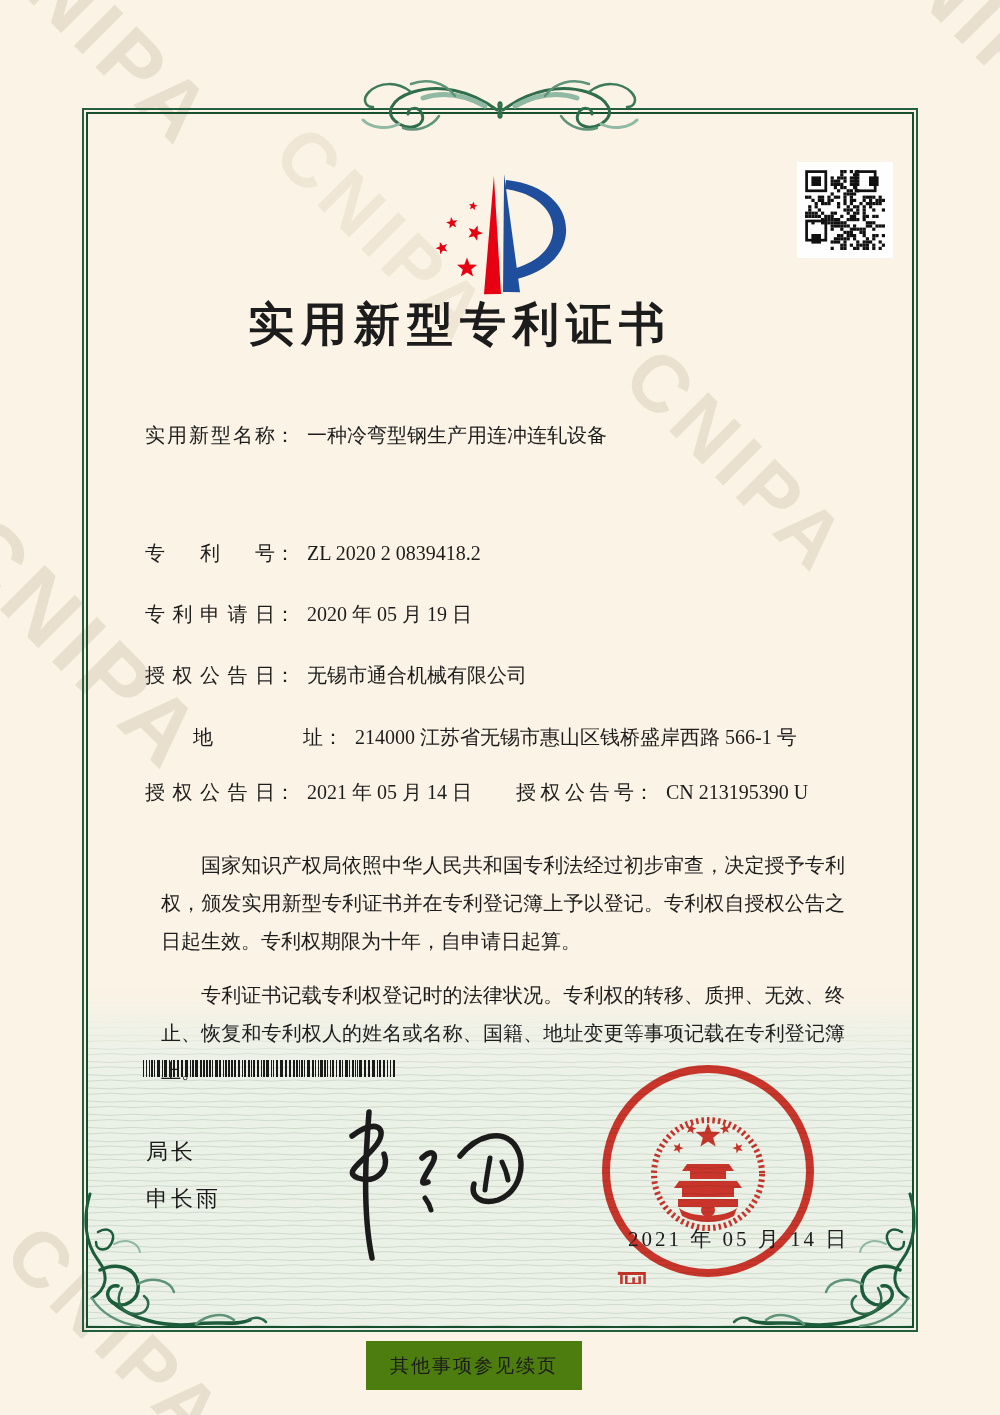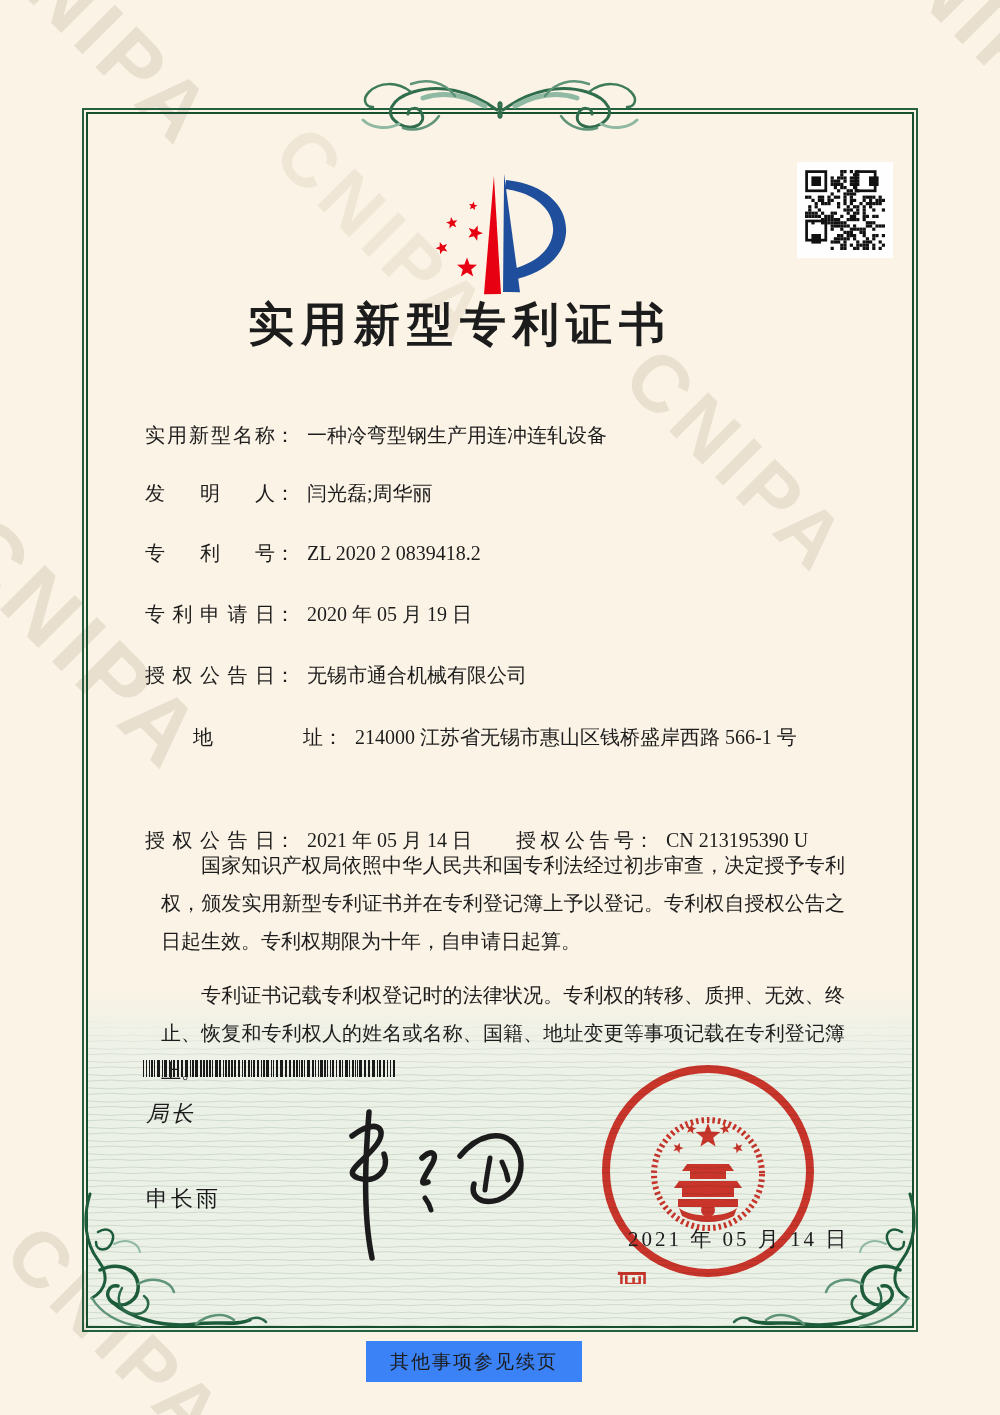--- a/index.html
+++ b/index.html
@@ -43,22 +43,22 @@
   .paras{position:absolute; left:145px; top:830px; width:716px; z-index:3;
     font-size:20px; line-height:38px; text-align:justify;}
   .paras p{margin:16px; text-indent:2em;}
   .barcode{position:absolute; left:143px; top:1060px; z-index:3;}
   .officer{position:absolute; left:146px; z-index:3; font-size:22px; letter-spacing:3px;}
   .sig{position:absolute; left:292px; top:1100px; z-index:3;}
   .seal{position:absolute; left:595px; top:1058px; z-index:3; mix-blend-mode:multiply;}
   .seal-date{position:absolute; left:628px; top:1225px; z-index:4; font-size:21px; letter-spacing:3px;}
   .page-info{position:absolute; left:0; top:1294px; width:956px; text-align:center; font-size:18px; z-index:4; letter-spacing:2px;}
   .cont-note{
-    position:absolute; left:366px; top:1341px; width:216px; height:41px; z-index:3;
-    background:#3b82f6; display:flex; align-items:center; justify-content:center;
+    position:absolute; left:366px; top:1341px; width:216px; height:49px; z-index:3;
+    background:#4d7c0f; display:flex; align-items:center; justify-content:center;
     font-size:19px; letter-spacing:2px;
   }
   .flourish{position:absolute; z-index:5;}
 </style>
 </head>
 <body>
 
 <div class="page">
 
   <div class="wm" style="left:-48px; top:-20px; font-size:84px;">CNIPA</div>
@@ -410,36 +410,33 @@
         <rect x="0" y="57.6" width="22.400000000000002" height="22.400000000000002" fill="none" stroke="#111" stroke-width="3.2" transform="translate(1.6,1.6) scale(0.8571428571428572)"></rect>
         <rect x="6.4" y="64" width="9.600000000000001" height="9.600000000000001" fill="#111"></rect>
       </svg>
   </div>
 
   <div class="title">实用新型专利证书</div>
 
   <div class="row" style="top:422px;">
     <span class="lab">实用新型名称</span><span>：</span><span class="val">一种冷弯型钢生产用连冲连轧设备</span>
   </div>
-  <div class="row" style="top:480px;">
-    <span class="lab">发明人</span><span>：</span><span class="val">闫光磊;周华丽</span>
-  </div>
   <div class="row" style="top:540px;">
     <span class="lab">专利号</span><span>：</span><span class="val">ZL 2020 2 0839418.2</span>
   </div>
   <div class="row" style="top:601px;">
     <span class="lab">专利申请日</span><span>：</span><span class="val">2020 年 05 月 19 日</span>
   </div>
   <div class="row" style="top:662px;">
     <span class="lab">授权公告日</span><span>：</span><span class="val">无锡市通合机械有限公司</span>
   </div>
   <div class="row" style="top:724px;margin-left:48px;">
     <span class="lab">地址</span><span>：</span><span class="val">214000 江苏省无锡市惠山区钱桥盛岸西路 566-1 号</span>
   </div>
-  <div class="row" style="top:779px;margin-top:48px;">
+  <div class="row" style="top:779px;">
     <span class="lab">授权公告日</span><span>：</span><span class="val">2021 年 05 月 14 日</span>
     <span class="pair2">
       <span class="lab">授权公告号</span><span>：</span><span class="val">CN 213195390 U</span>
     </span>
   </div>
 
   <div class="paras">
     <p>国家知识产权局依照中华人民共和国专利法经过初步审查，决定授予专利权，颁发实用新型专利证书并在专利登记簿上予以登记。专利权自授权公告之日起生效。专利权期限为十年，自申请日起算。</p>
     <p>专利证书记载专利权登记时的法律状况。专利权的转移、质押、无效、终止、恢复和专利权人的姓名或名称、国籍、地址变更等事项记载在专利登记簿上。</p>
   </div>
@@ -517,21 +514,21 @@
       <rect x="225" y="0" width="2" height="17" fill="#1a1a1a"></rect>
       <rect x="229" y="0" width="3" height="17" fill="#1a1a1a"></rect>
       <rect x="234" y="0" width="1" height="17" fill="#1a1a1a"></rect>
       <rect x="236" y="0" width="2" height="17" fill="#1a1a1a"></rect>
       <rect x="240" y="0" width="2" height="17" fill="#1a1a1a"></rect>
       <rect x="244" y="0" width="1" height="17" fill="#1a1a1a"></rect>
       <rect x="247" y="0" width="1" height="17" fill="#1a1a1a"></rect>
       <rect x="250" y="0" width="2" height="17" fill="#1a1a1a"></rect>
     </svg>
 
-  <div class="officer" style="top:1099px;font-style:italic;">局长</div>
+  <div class="officer" style="top:1137px;">局长</div>
   <div class="officer" style="top:1184px;">申长雨</div>
 
   <svg class="sig" width="255" height="165" viewBox="0 0 255 165">
     <g fill="none" stroke="#1b1b1b" stroke-width="5.5" stroke-linecap="round">
       <path d="M60,36 C84,18 96,28 85,44 C72,62 50,72 66,78 C84,84 98,70 92,54"></path>
       <path d="M77,12 C74,50 70,110 80,158"></path>
       <path d="M130,58 C140,48 146,54 140,64 C132,78 126,86 136,82"></path>
       <path d="M133,98 C136,102 138,106 139,110" stroke-width="5"></path>
       <path d="M168,56 C186,34 210,30 222,44 C236,62 228,92 206,100 C190,105 178,97 182,84"></path>
       <path d="M198,58 C196,70 194,80 193,90" stroke-width="5"></path>

